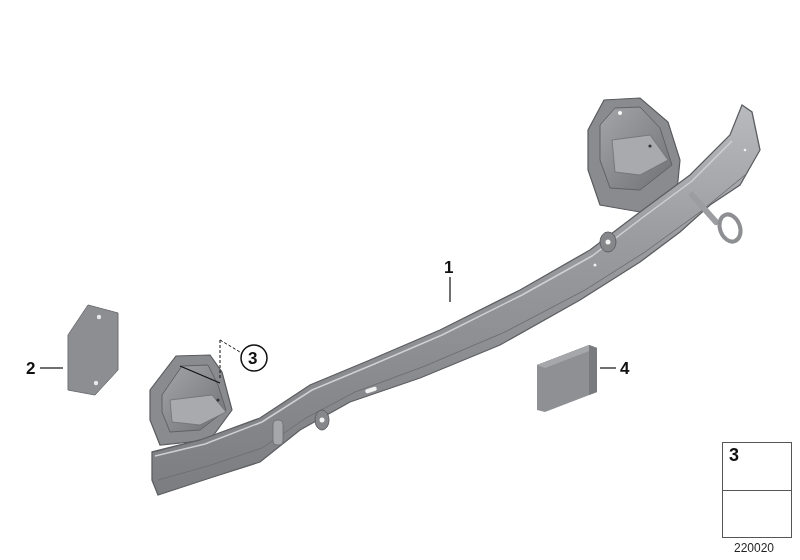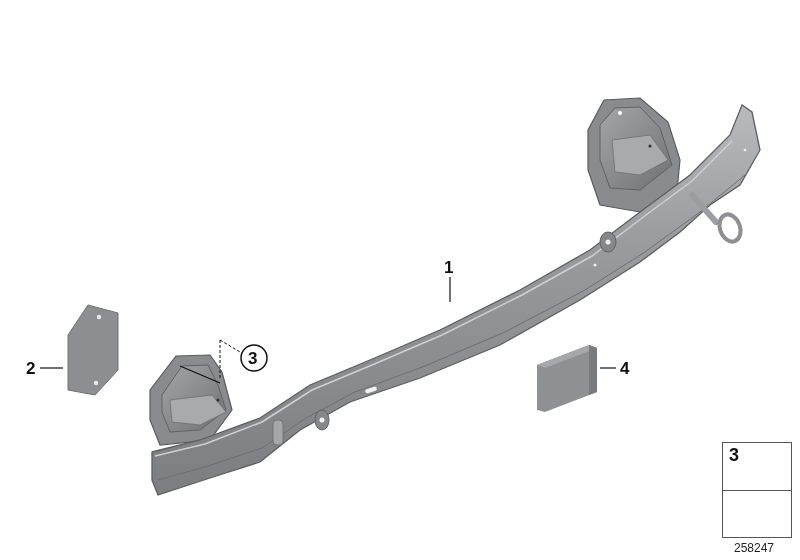--- a/index.html
+++ b/index.html
@@ -95,13 +95,13 @@
 <div class="label" style="left:444px;top:259px;">1</div>
 <div class="label" style="left:26px;top:360px;">2</div>
 <div class="label" style="left:248px;top:350px;">3</div>
 <div class="label" style="left:620px;top:360px;">4</div>
 
 <div class="legend-box" style="left:722px;top:442px;width:68px;height:48px;">
   <span class="legend-num" style="left:6px;top:2px;">3</span>
 </div>
 <div class="legend-box" style="left:722px;top:490px;width:68px;height:46px;"></div>
 
-<div class="diagram-id" style="left:734px;top:541px;">258247</div>
+<div class="diagram-id" style="left:734px;top:541px;">220020</div>
 
 </body></html>

